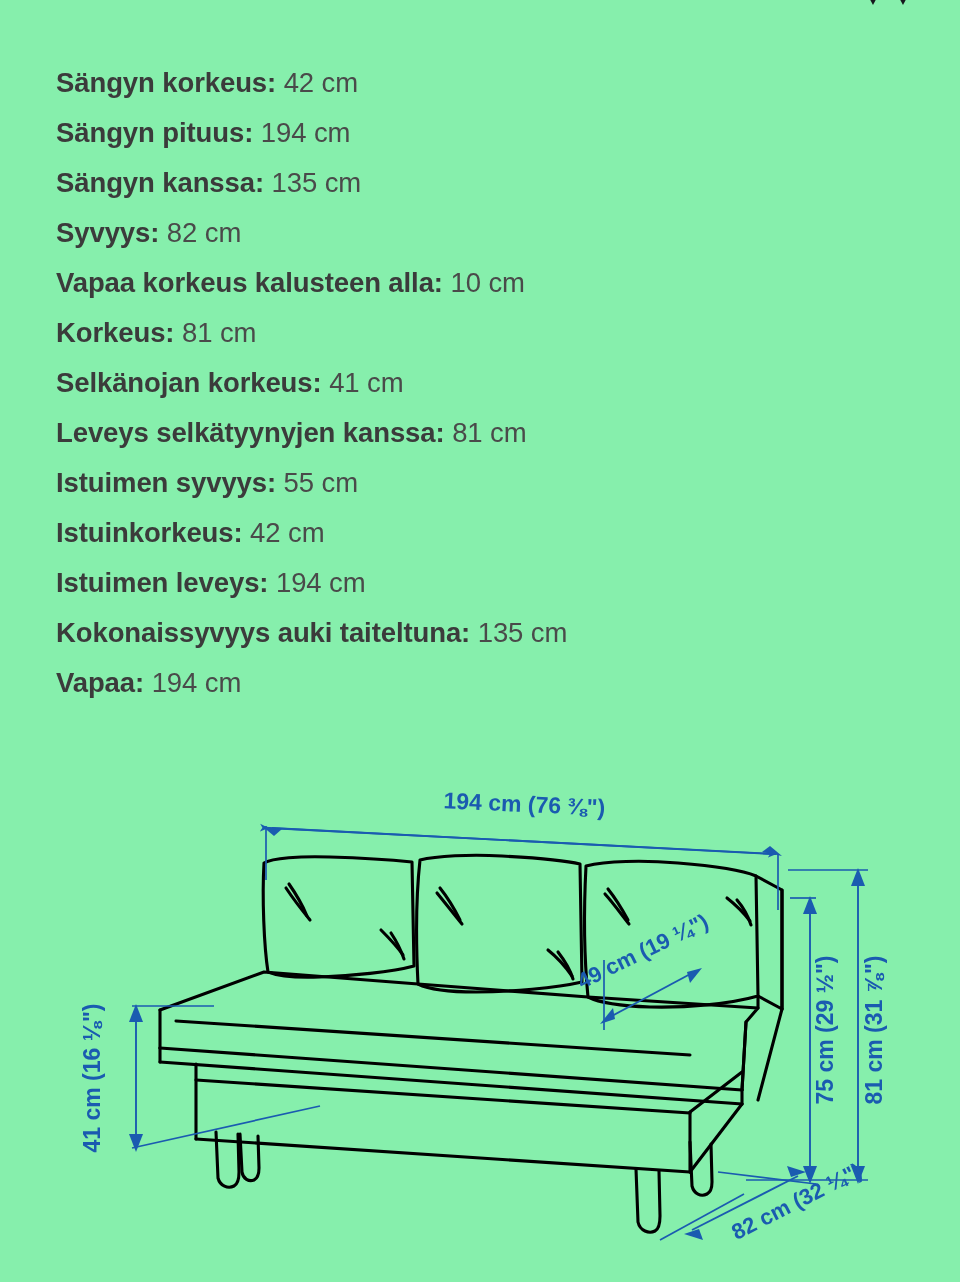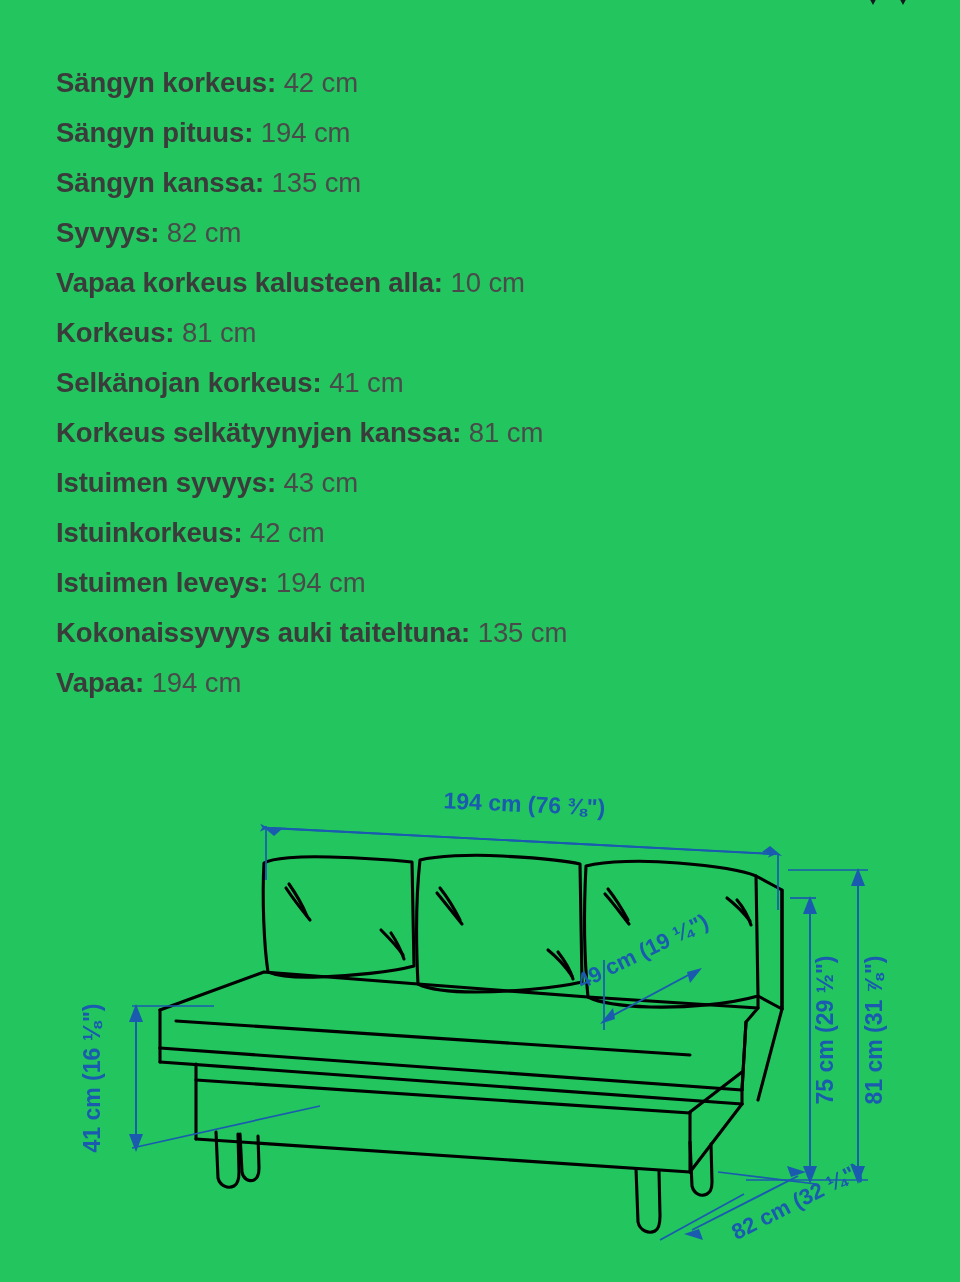--- a/index.html
+++ b/index.html
@@ -11,21 +11,21 @@
     width: 960px;
     height: 1282px;
     overflow: hidden;
     font-family: "Liberation Sans", sans-serif;
     position: relative;
   }
   #page {
     position: relative;
     width: 960px;
     height: 1282px;
-    background: #22c55e;
+    background: #86efac;
   }
 
   
   .crop-marks {
     position: absolute;
     top: 0;
     left: 860px;
     width: 70px;
     height: 14px;
   }
@@ -116,26 +116,26 @@
     </div>
     <div class="spec-row">
       <span class="spec-label">Korkeus:</span>
       <span class="spec-value">81 cm</span>
     </div>
     <div class="spec-row">
       <span class="spec-label">Selkänojan korkeus:</span>
       <span class="spec-value">41 cm</span>
     </div>
     <div class="spec-row">
-      <span class="spec-label">Korkeus selkätyynyjen kanssa:</span>
+      <span class="spec-label">Leveys selkätyynyjen kanssa:</span>
       <span class="spec-value">81 cm</span>
     </div>
     <div class="spec-row">
       <span class="spec-label">Istuimen syvyys:</span>
-      <span class="spec-value">43 cm</span>
+      <span class="spec-value">55 cm</span>
     </div>
     <div class="spec-row">
       <span class="spec-label">Istuinkorkeus:</span>
       <span class="spec-value">42 cm</span>
     </div>
     <div class="spec-row">
       <span class="spec-label">Istuimen leveys:</span>
       <span class="spec-value">194 cm</span>
     </div>
     <div class="spec-row">

